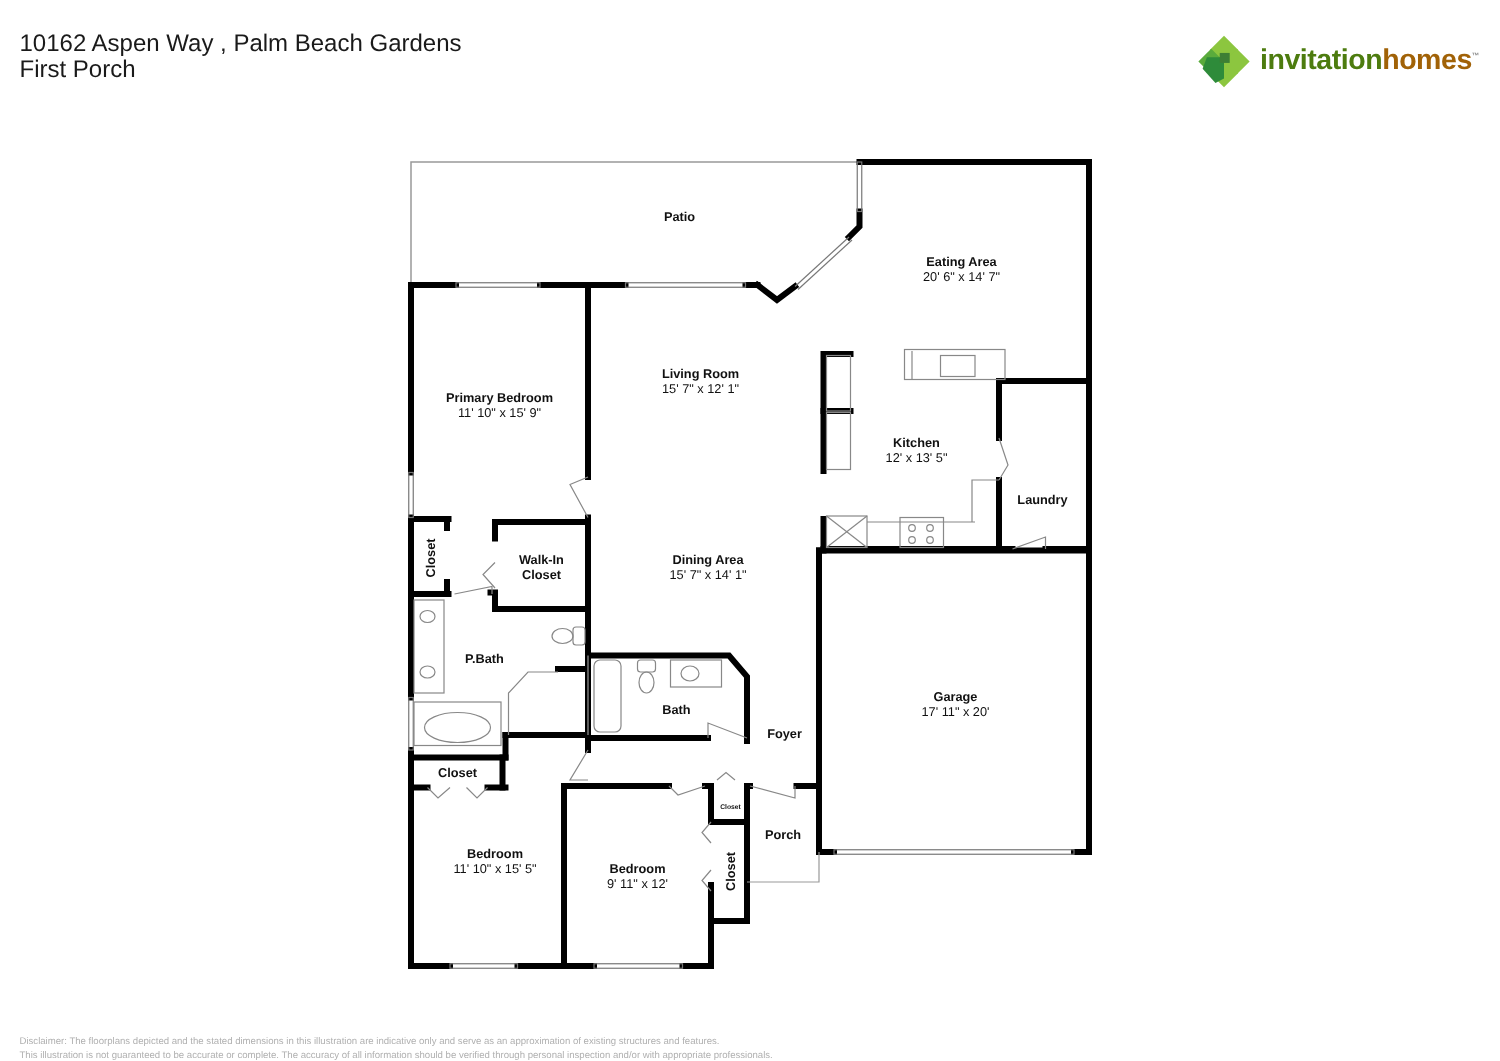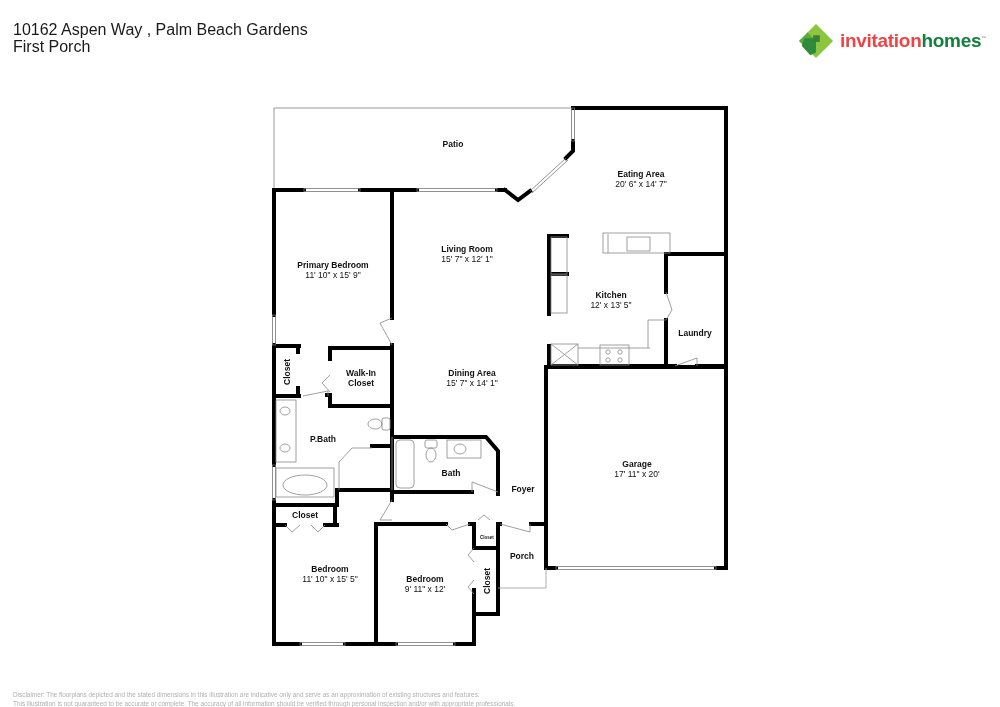--- a/index.html
+++ b/index.html
@@ -1,21 +1,21 @@
 <!DOCTYPE html>
 <html><head>
 <meta charset="utf-8">
 <style>
   html, body { margin:0; padding:0; background:#ffffff; }
   body { width:1000px; height:707px; position:relative; overflow:hidden; font-family:"Liberation Sans", sans-serif; color:#1a1a1a; }
   .hdr { position:absolute; left:13px; top:21px; font-size:16px; line-height:17px; color:#1a1a1a; }
   .logo { position:absolute; left:797px; top:22px; display:flex; align-items:center; }
   .logo-text { font-size:19px; font-weight:bold; letter-spacing:-0.3px; margin-left:5px; }
-  .logo-text .inv { color:#ef4444; }
-  .logo-text .hm { color:#15803d; }
+  .logo-text .inv { color:#4d7c0f; }
+  .logo-text .hm { color:#a16207; }
   .logo-text sup { font-size:5px; color:#888; }
   .plan { position:absolute; left:0; top:0; }
   .disc { position:absolute; left:13px; top:690px; font-size:6.4px; line-height:9px; color:#b0b0b0; white-space:nowrap; }
   .lbl { font-family:"Liberation Sans", sans-serif; font-size:8.5px; fill:#111; text-anchor:middle; }
   .lbl-b { font-weight:bold; }
   .dim { font-size:8.5px; font-weight:normal; }
 </style>
 </head>
 <body>
 

